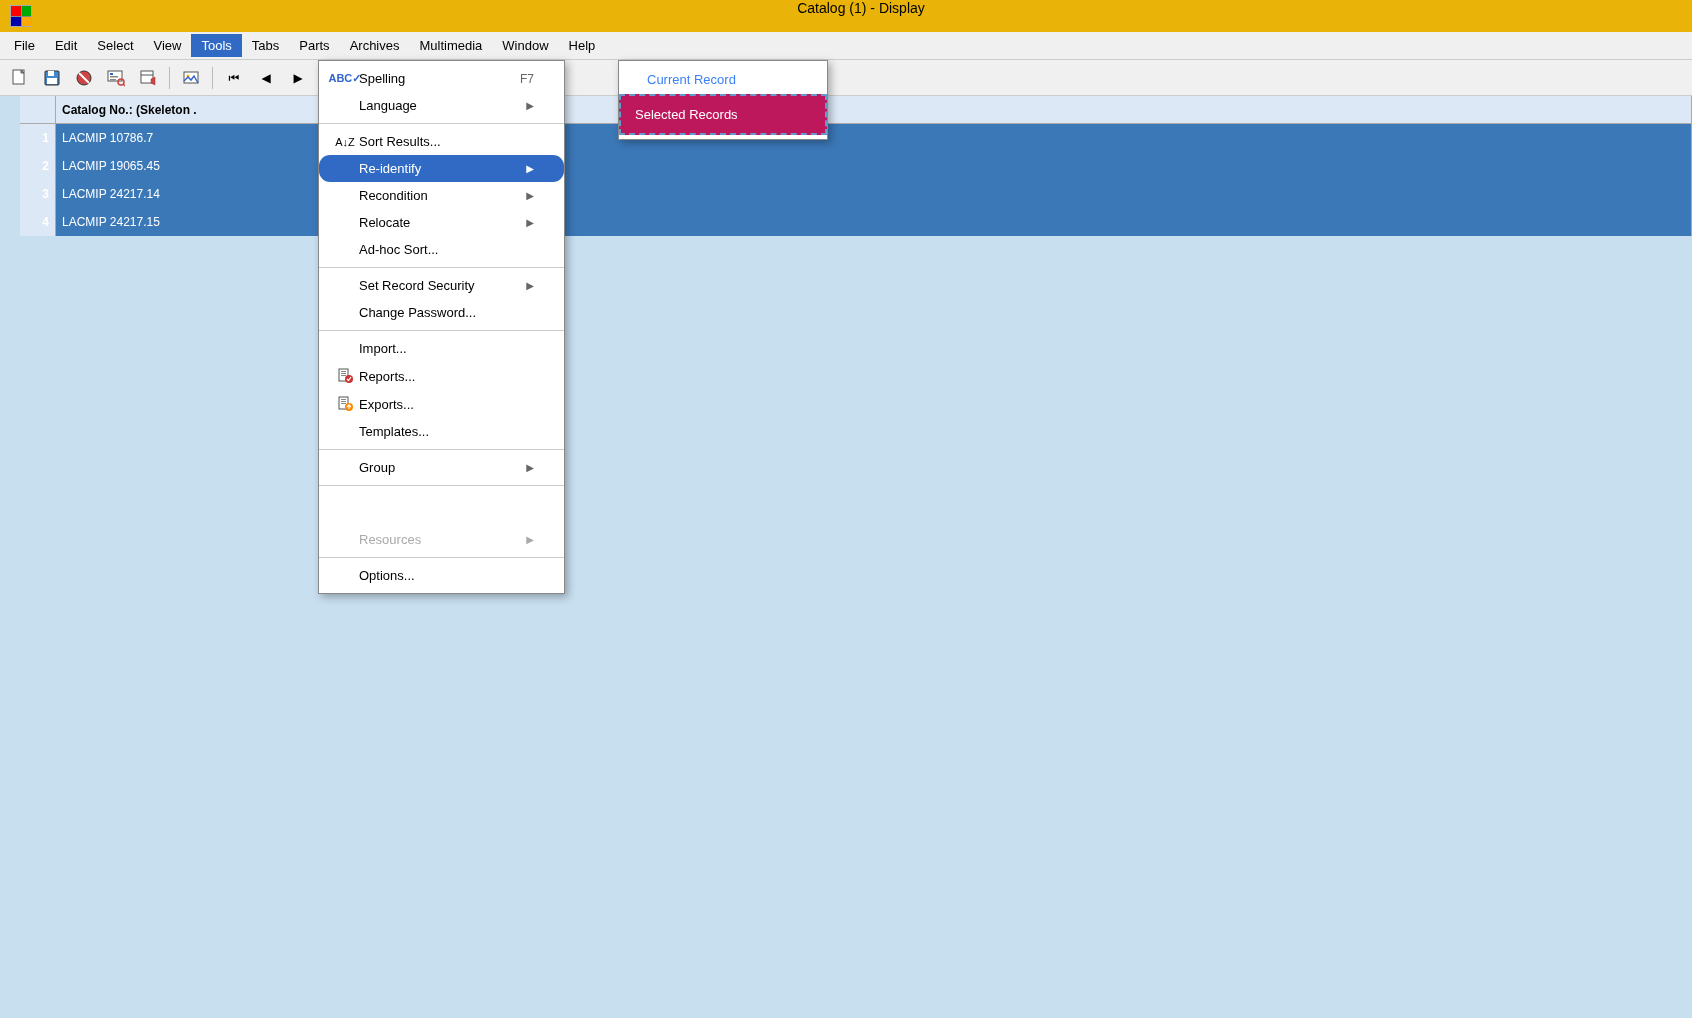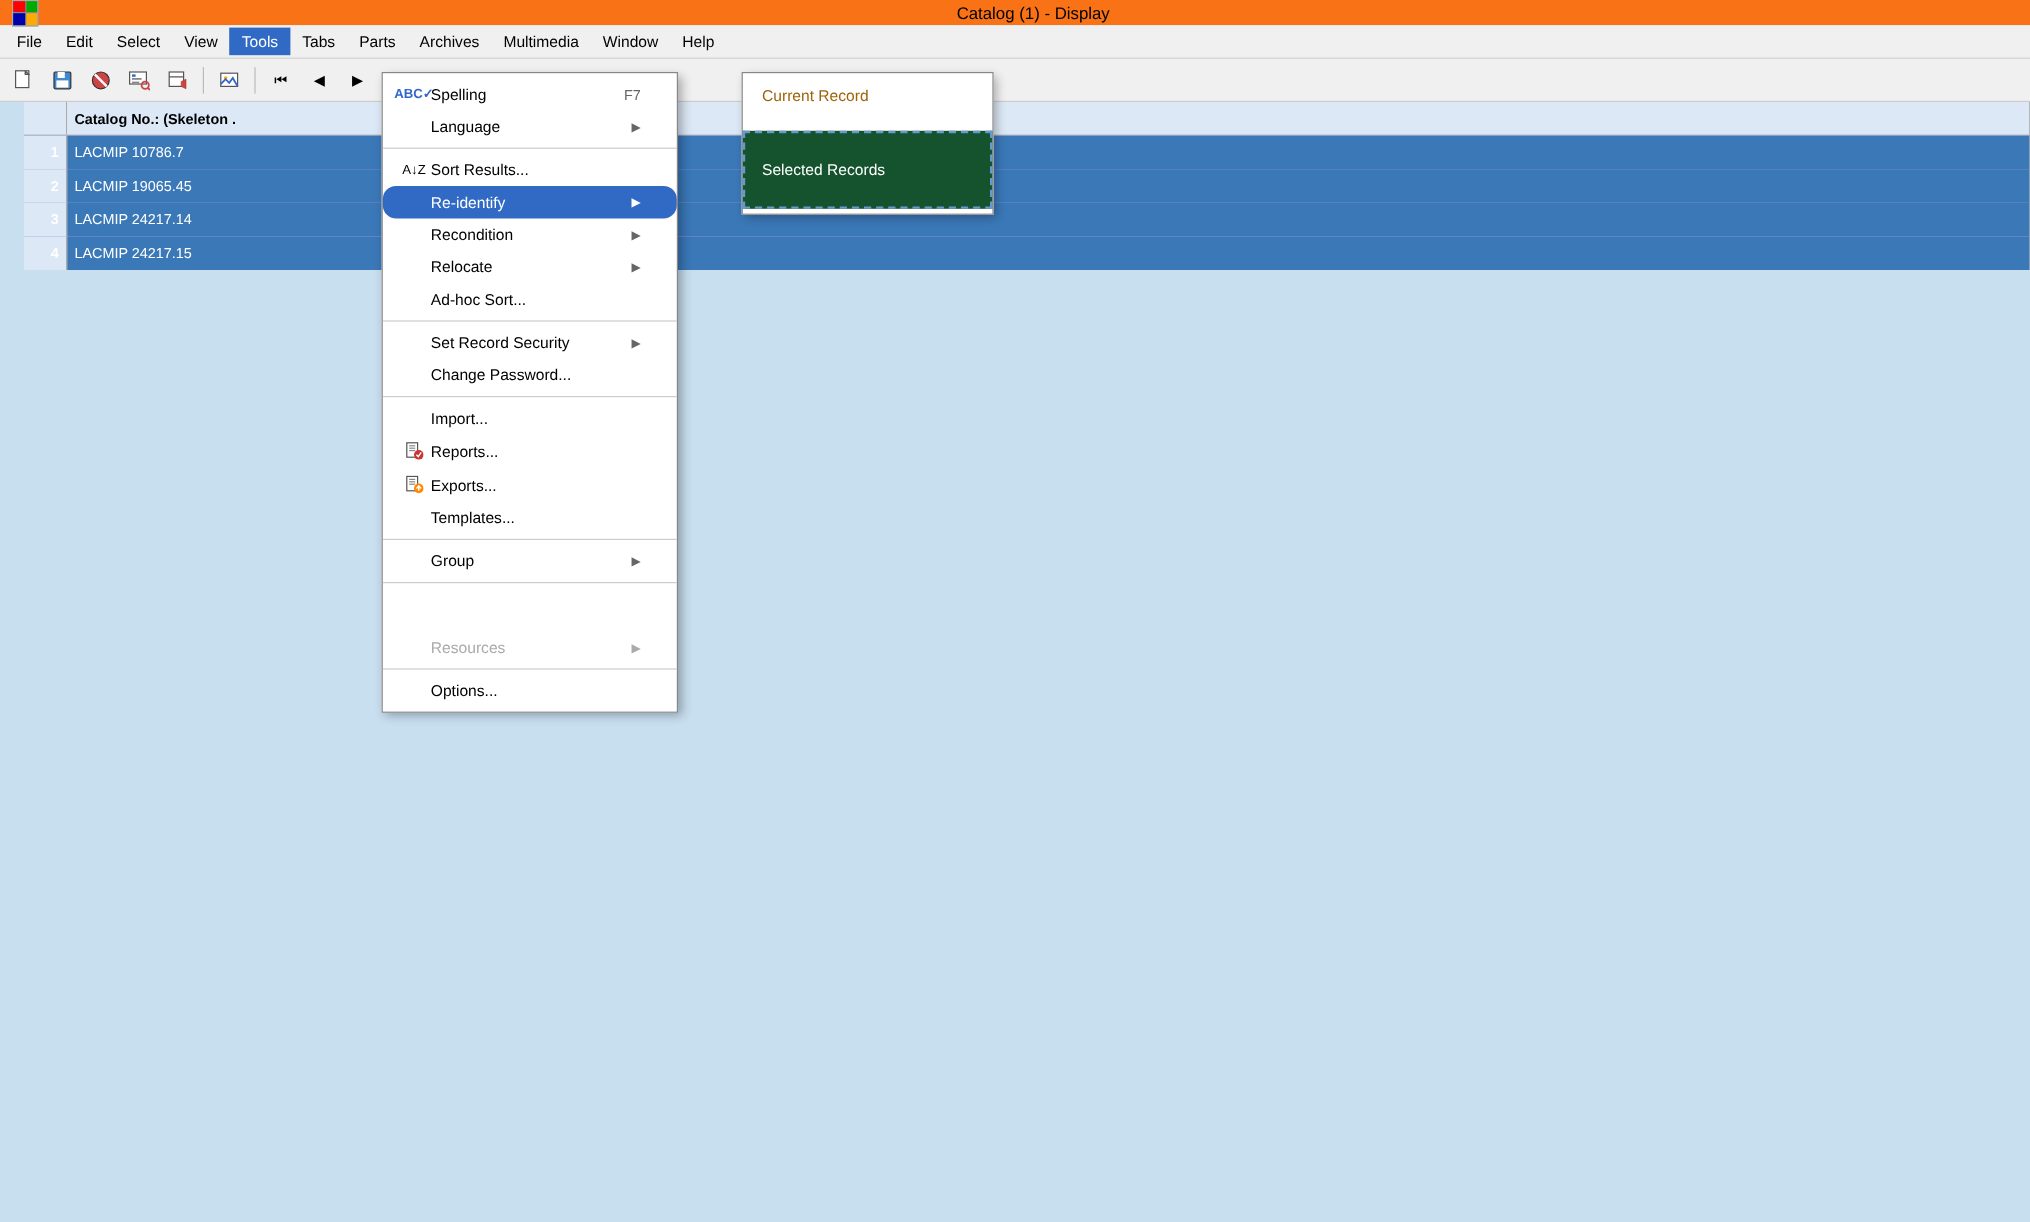--- a/index.html
+++ b/index.html
@@ -8,25 +8,24 @@
       font-size: 13px;
       background: #c8dff0;
       width: 1692px;
       height: 1018px;
       overflow: hidden;
       position: relative;
     }
 
     
     #title-bar {
-      background: #f97316;
-      color: white;
-      height: 21px;
-      display: flex;
-      align-items: center;
+      background: #eab308;
+      color: white;
+      height: 32px;
+      display: flex;
       justify-content: space-between;
       padding: 0 10px;
     }
 
     
     #menu-bar {
       background: #f0f0f0;
       height: 28px;
       display: flex;
       align-items: center;
@@ -223,31 +222,30 @@
       top: 60px;
       left: 618px;
       background: white;
       border: 1px solid #888;
       box-shadow: 3px 3px 8px rgba(0,0,0,0.3);
       width: 210px;
       z-index: 101;
       padding: 4px 0;
     }
     .submenu-item {
-      padding: 7px 16px;
+      padding: 7px 28px;
       cursor: pointer;
       font-size: 13px;
-      color: #a16207;
+      color: #3b82f6;
     }
     .submenu-item.highlighted {
-      background: #14532d;
+      background: #be185d;
       color: white;
       border: 2px dashed #6699cc;
-      padding: 23px 14px;
-      margin-top: 15px;
+      padding: 11px 14px;
     }
   </style>
 </head>
 <body>
 
 <div id="title-bar">
   <div style="display:flex;align-items:center;">
     <div style="width:22px;height:22px;background:#888;border:1px solid #aaa;margin-right:8px;display:grid;grid-template-columns:1fr 1fr;grid-template-rows:1fr 1fr;gap:1px;">
       <div style="background:#f00;"></div>
         <div style="background:#0a0;"></div>

